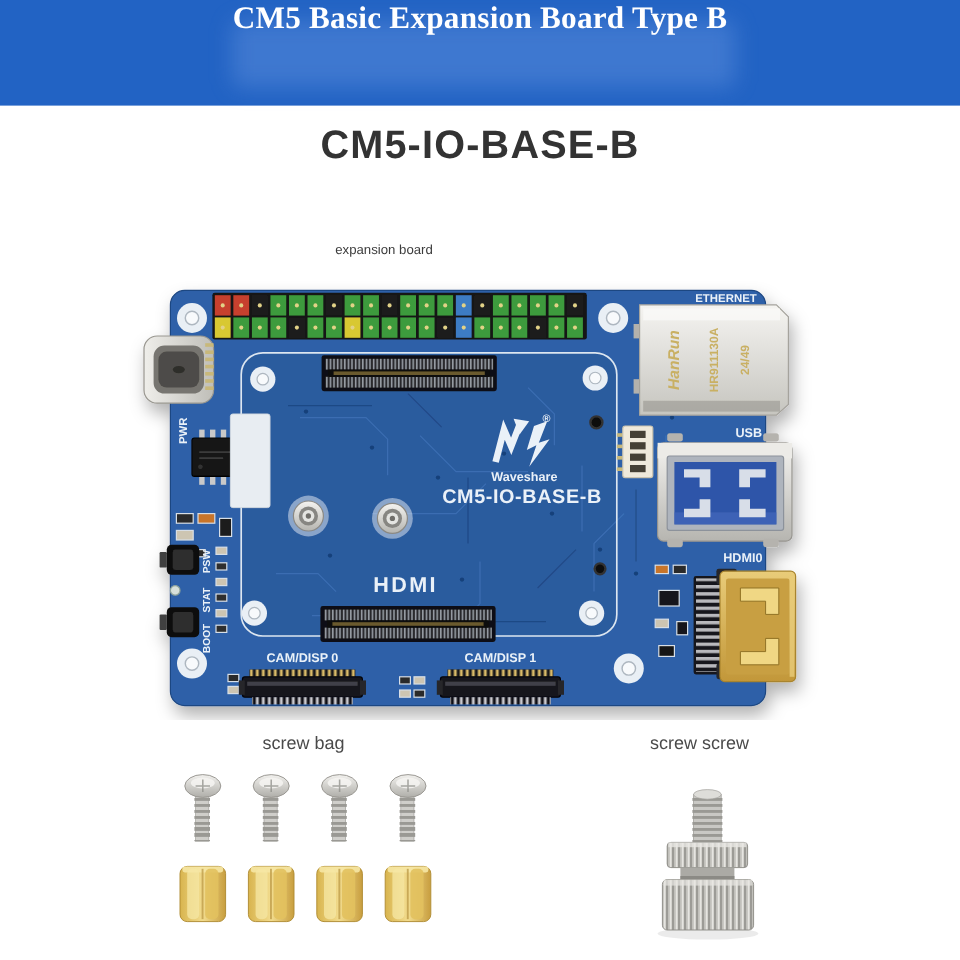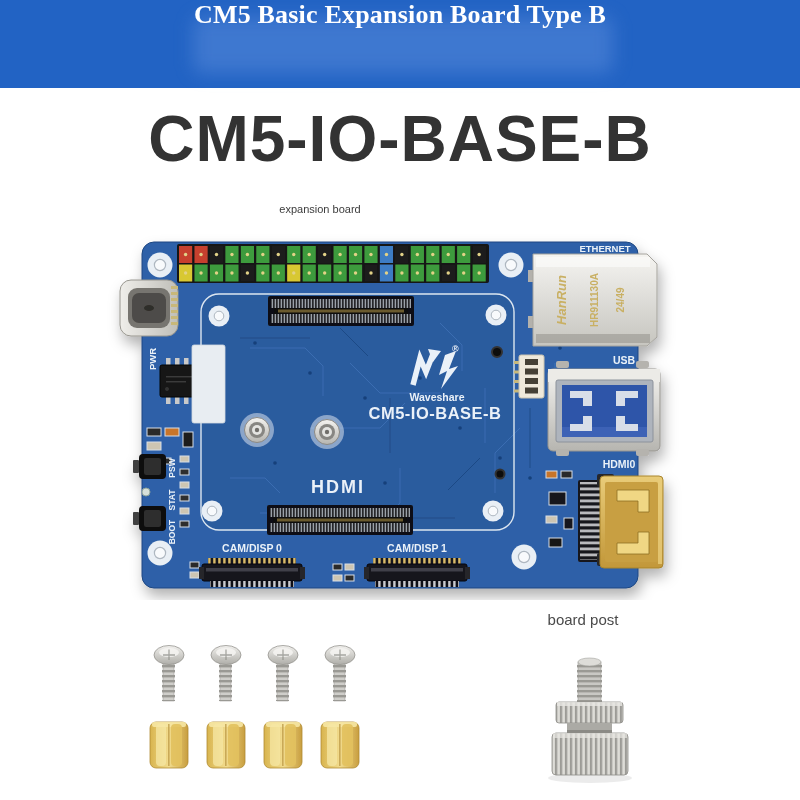--- a/index.html
+++ b/index.html
@@ -4,21 +4,21 @@
 <style>
   html,body{margin:0;padding:0;background:#fff;}
   body{width:800px;height:800px;font-family:"Liberation Sans",sans-serif;}
   .page{position:relative;width:800px;height:800px;background:#ffffff;overflow:hidden;}
   .banner{position:absolute;left:0;top:0;width:800px;height:88px;background:#2263C4;
           display:flex;align-items:flex-start;justify-content:center;font-family:Liberation Serif, serif;}
   .banner-glow{position:absolute;left:193px;top:17px;width:420px;height:56px;
           background:rgba(130,170,235,0.30);filter:blur(9px);border-radius:8px;}
   .banner h1{position:relative;z-index:1;color:#ffffff;font-size:26px;font-weight:700;margin:0;letter-spacing:0.2px;}
   .product-title{position:absolute;left:0;top:102px;width:800px;margin:0;text-align:center;
-          font-size:64px;font-weight:700;color:#333;letter-spacing:1px;}
+          font-size:33px;font-weight:700;color:#333;letter-spacing:1px;}
   .caption{position:absolute;left:0;top:203px;width:640px;text-align:center;font-size:11px;color:#3c3c3c;}
   .pcb{position:absolute;left:100px;top:228px;}
   .acc{position:absolute;left:0;top:600px;}
   .acc-label{position:absolute;top:611px;width:200px;text-align:center;font-size:15px;color:#4a4a4a;}
   #bagLabel{left:153px;}
   #postLabel{left:483px;}
   svg text{font-family:"Liberation Sans",sans-serif;}
   .silk{fill:#EAF1F8;font-weight:700;}
   .gold-text{fill:#C9B064;font-weight:700;}
 </style>
@@ -406,21 +406,22 @@
           <rect x="245" y="347" width="9" height="6" fill="#2B2B2B"></rect>
       </g>
 
       <text x="152" y="324" text-anchor="middle" font-size="10.5" class="silk">CAM/DISP 0</text>
       <text x="317" y="324" text-anchor="middle" font-size="10.5" class="silk">CAM/DISP 1</text>
       <use href="#cam-sym" x="102" y="330"></use>
       <use href="#cam-sym" x="267" y="330"></use>
     </g>
   </svg>
 
-  <div class="acc-label" id="postLabel">board post</div>
+  <div class="acc-label" id="bagLabel">screw bag</div>
+  <div class="acc-label" id="postLabel">screw screw</div>
 
   <svg class="acc" width="800" height="200" viewBox="0 0 800 200">
     <defs>
       <linearGradient id="silver2" x1="0" y1="0" x2="0" y2="1">
         <stop offset="0" stop-color="#F2F1EE"></stop>
           <stop offset="1" stop-color="#AFAEA9"></stop>
       </linearGradient>
       <linearGradient id="brassG" x1="0" y1="0" x2="1" y2="0">
         <stop offset="0" stop-color="#D8B44E"></stop>
           <stop offset="0.5" stop-color="#F2DC8E"></stop>

